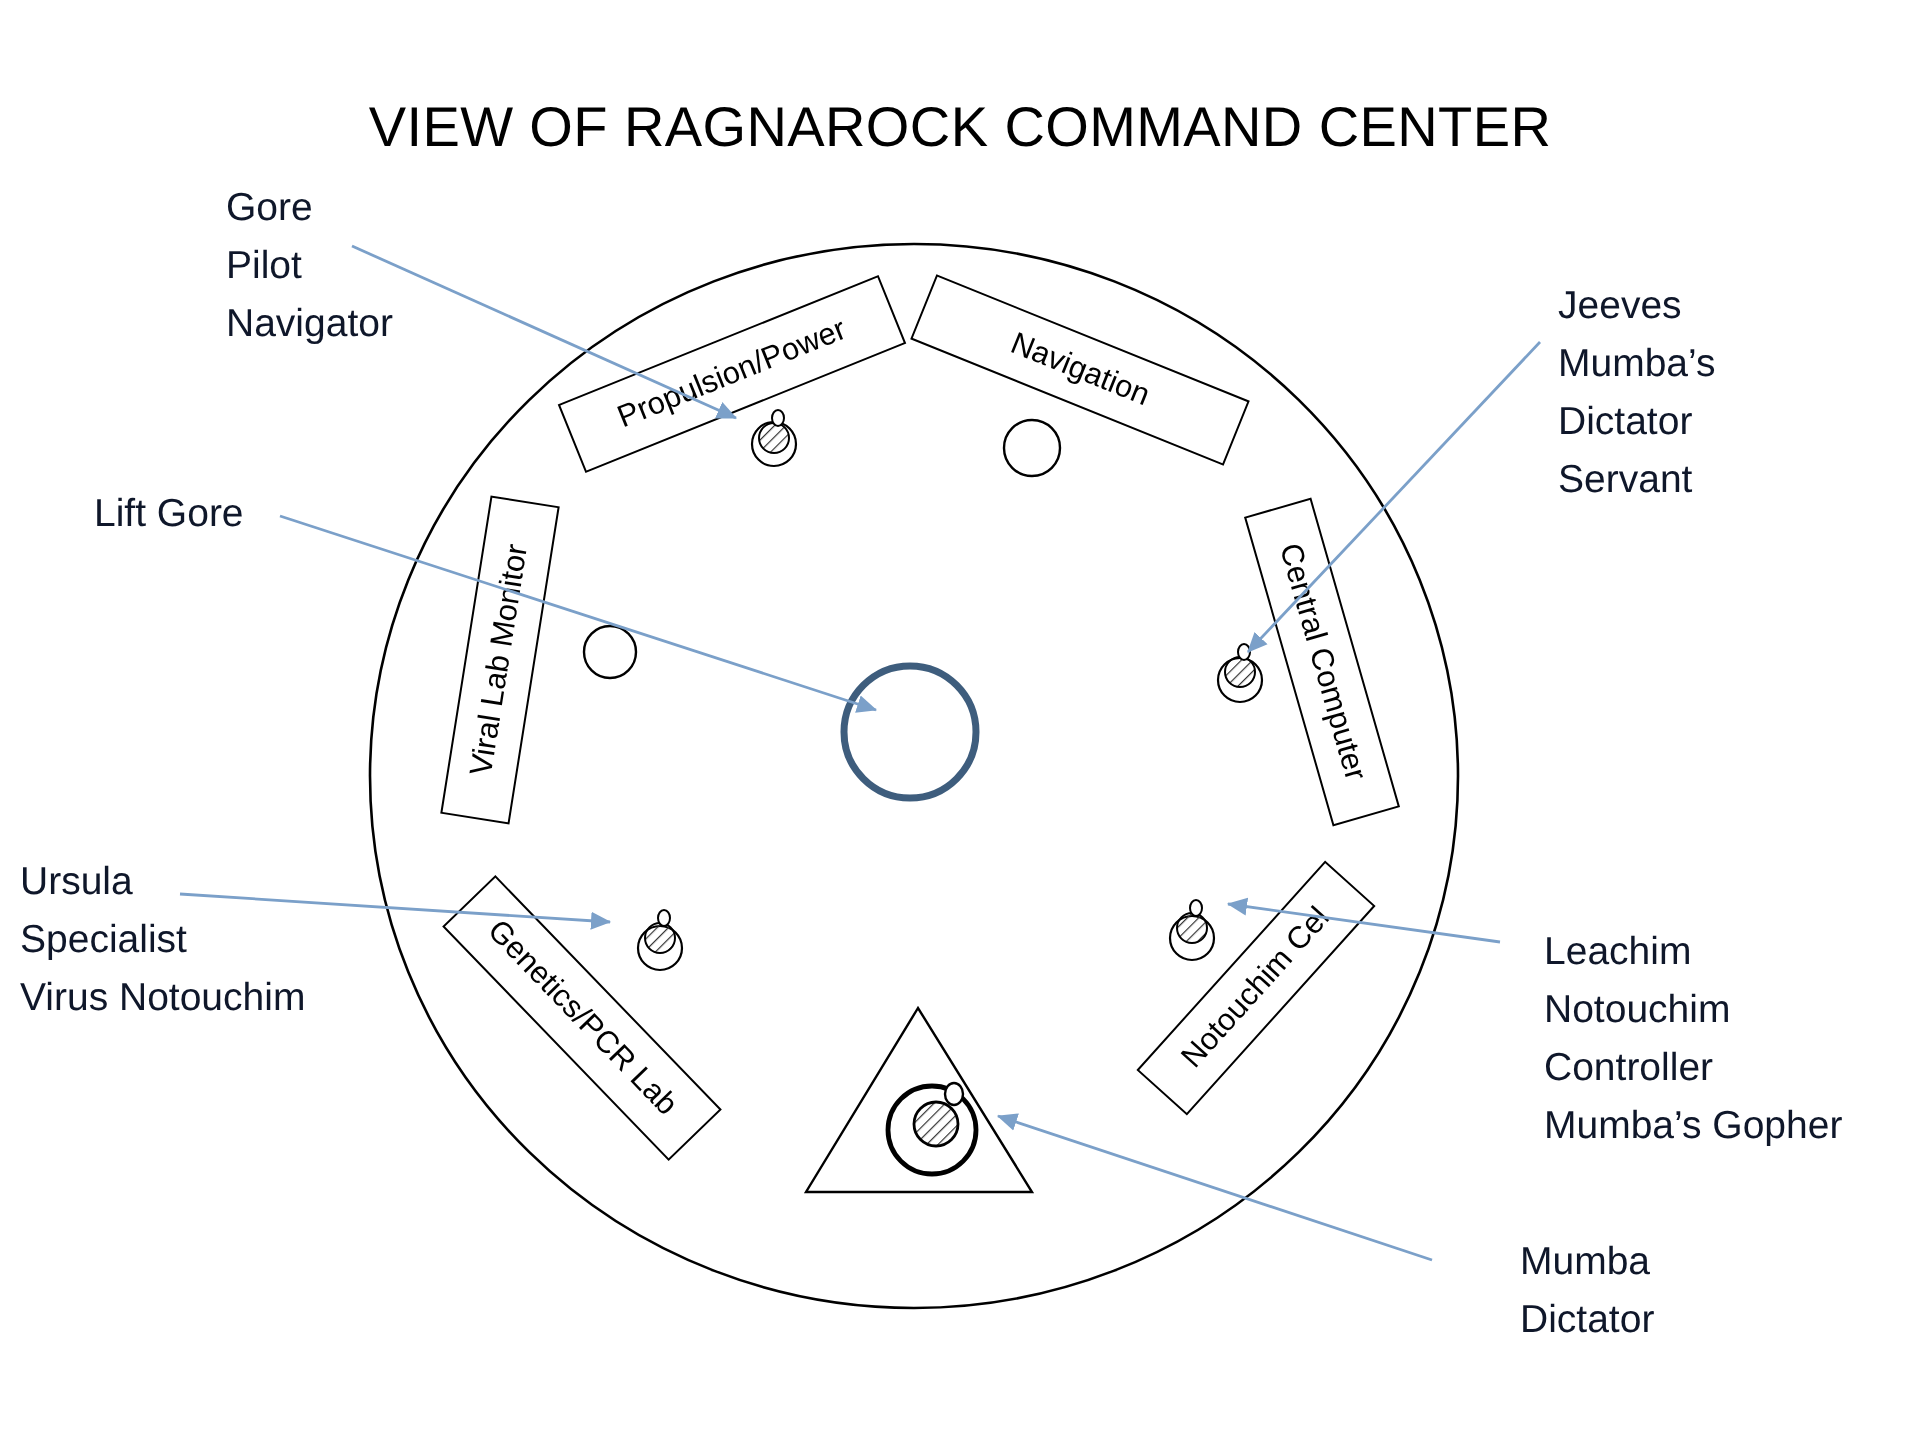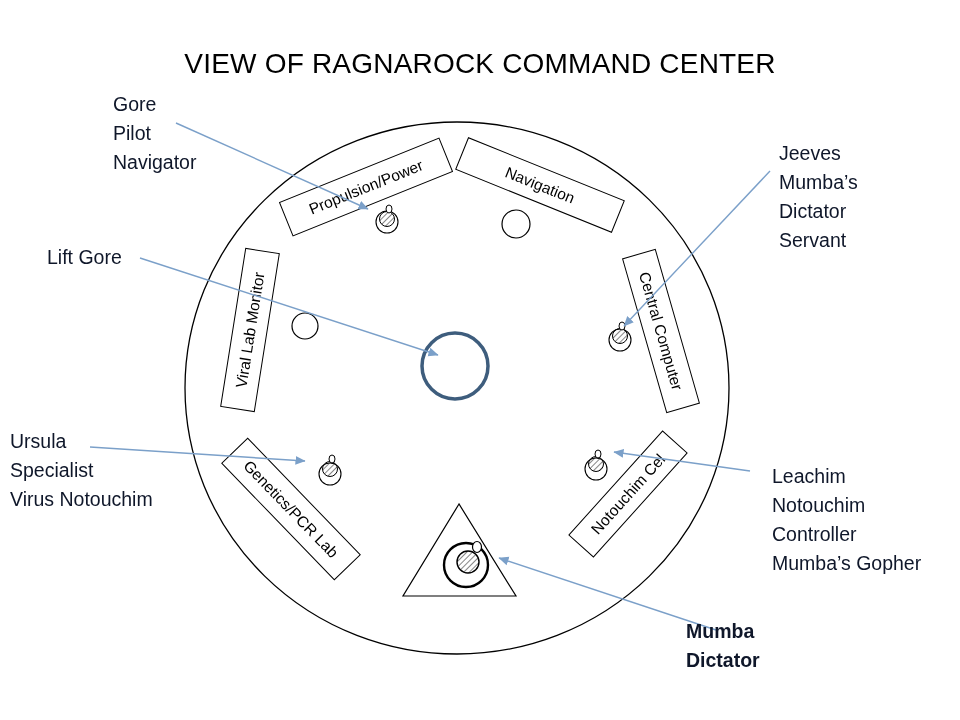--- a/index.html
+++ b/index.html
@@ -115,16 +115,16 @@
 Dictator
 Servant</div>
   <div class="callout" style="left:47px; top:243px;">Lift Gore</div>
   <div class="callout" style="left:10px; top:427px;">Ursula
 Specialist
 Virus Notouchim</div>
   <div class="callout" style="left:760px; top:462px;margin-left:12px;">Leachim
 Notouchim
 Controller
 Mumba’s Gopher</div>
-  <div class="callout" style="left:686px; top:617px;font-weight:bold;">Mumba
+  <div class="callout" style="left:760px; top:617px;">Mumba
 Dictator</div>
 
 </div>
 
 </body></html>

